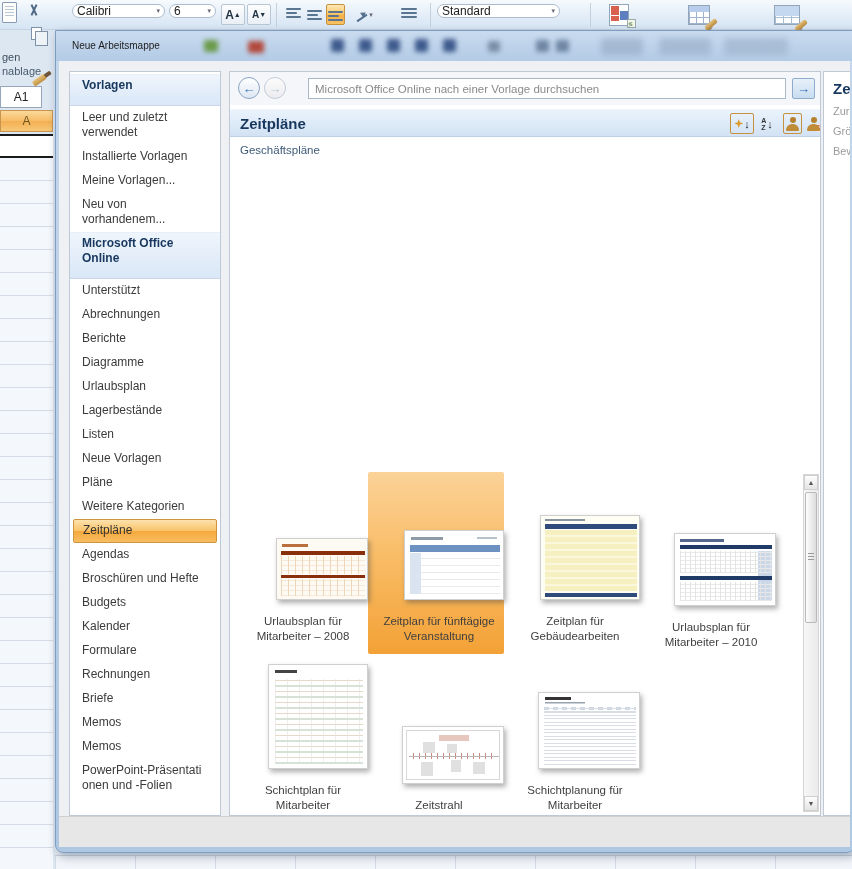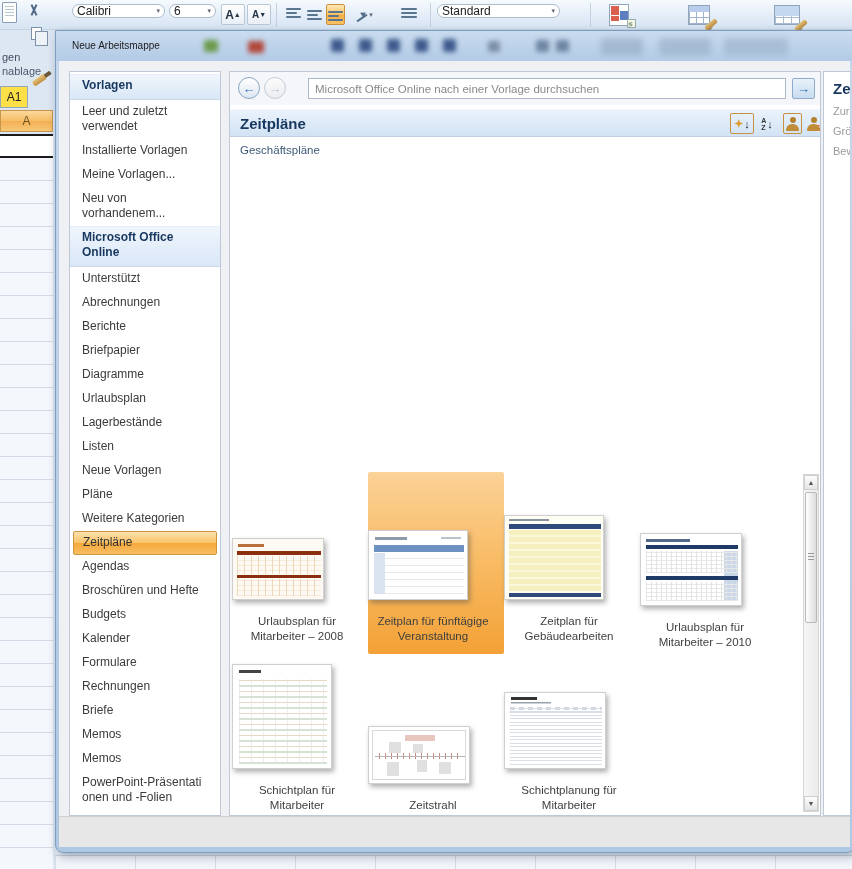--- a/index.html
+++ b/index.html
@@ -47,21 +47,21 @@
   .copy-pages::before { content:""; position:absolute; left:3px; top:3px; width:11px; height:13px;
     background:#eef3f8; border:1px solid #7d91a9; }
   .brush-small { left:32px; top:47px; width:15px; height:6px;
     background:linear-gradient(#e8c47e,#bf8f40); border-radius:2px; transform:rotate(-35deg); }
   .brush-small::before { content:""; position:absolute; right:-6px; top:1px; width:7px; height:4px;
     background:#6e563a; border-radius:1px; }
   .frag-label { color:#3f4f60; font-size:11px; }
 
   
   #left-strip { left:0; top:30px; width:55px; height:839px; background:#dde7f2; }
-  #name-box { position:absolute; left:0; top:56px; width:28px; height:22px; background:#fde047;
+  #name-box { position:absolute; left:0; top:56px; width:42px; height:22px; background:#ffffff;
     border:1px solid #96a7bc; font-size:12px; color:#222; display:flex; align-items:center;
     justify-content:center; }
   #col-header { position:absolute; left:0; top:80px; width:53px; height:22px;
     background:linear-gradient(#fbd99b,#f6bd66 50%,#f3b054 52%,#f7c877);
     border:1px solid #c89550; font-size:12px; color:#6e5420; display:flex;
     align-items:center; justify-content:center; }
   #cell-a1 { position:absolute; left:0; top:104px; width:53px; height:24px; background:#fff;
     border-top:2px solid #1a1a1a; border-bottom:2px solid #1a1a1a; }
   #row-grid { position:absolute; left:0; top:128px; width:53px; bottom:0;
     background:repeating-linear-gradient(180deg,#f4f7fb 0 22px,#d4dbe6 22px 23px); }
@@ -77,21 +77,21 @@
     background:linear-gradient(#c9dbef,#b3cbe6); border-radius:0; overflow:hidden; }
   #dialog-title { position:absolute; left:16px; top:0; line-height:30px; font-size:10px; color:#1c1c1c; }
   .blob { position:absolute; filter:blur(2.5px); border-radius:2px; }
   #dialog-body { position:absolute; left:3px; top:30px; width:791px; height:786px;
     background:#eef0f3; overflow:hidden; }
 
   
   #sidebar { position:absolute; left:10px; top:10px; width:152px; height:745px; background:#fff;
     border:1px solid #bfc9d6; overflow:hidden; padding-top:2px; font-size:12px; }
   .side-item { padding:4px 12px 5px; line-height:15px; color:#3b3b3b; cursor:default; }
-  .side-sec { padding:3px 12px 6px; line-height:15px; font-weight:bold; color:#17375e;
+  .side-sec { padding:3px 12px 12px; line-height:15px; font-weight:bold; color:#17375e;
     background:linear-gradient(#eff5fc,#d9e7f7); border-top:1px solid #e8eff8;
     border-bottom:1px solid #c9d7e8; }
   .side-sel { margin:0 3px; padding:3px 9px 4px; line-height:15px; color:#333;
     background:linear-gradient(#fce2ae,#f9c46a 48%,#f5a93d 52%,#f8bd62);
     border:1px solid #cd953d; border-radius:2px; }
   .brk { word-break:break-all; }
 
   
   #main { position:absolute; left:170px; top:10px; width:592px; height:745px; background:#fff;
     border:1px solid #bfc9d6; overflow:hidden; }
@@ -128,21 +128,21 @@
   .badge-red { position:absolute; right:-2px; bottom:-1px; width:8px; height:8px; border-radius:50%;
     background:#cc3b2f; border:1px solid #fff; }
   .badge-red::before { content:""; position:absolute; left:1px; top:2.5px; width:4px; height:1.5px;
     background:#fff; transform:rotate(-45deg); }
 
   #subcat-link { position:absolute; left:10px; top:72px; font-size:11.5px; color:#3e5a78; }
 
   
   #tpl-grid { position:absolute; left:2px; top:400px; width:570px; height:345px;
     display:grid; grid-template-columns:repeat(4,136px); grid-template-rows:182px 163px; }
-  .card { display:flex; flex-direction:column; align-items:flex-start; justify-content:flex-end;
+  .card { display:flex; flex-direction:column; align-items:flex-end; justify-content:flex-end;
     padding-bottom:10px; }
   .card.r2 { padding-bottom:4px; }
   .card.sel { background:linear-gradient(180deg,#fbd298 0%,#f9bd68 45%,#f3a136 100%);
     border-radius:2px; }
   .caption { font-size:11.5px; line-height:15px; color:#3f3f3f; text-align:center; width:130px;
     margin-top:14px; }
   .thumb { position:relative; background:#fff; border:1px solid #cfcfcf;
     box-shadow:2px 3px 5px rgba(80,80,80,.45); }
 
   .t1 { width:92px; height:62px; background:
@@ -352,21 +352,20 @@
     <div id="sidebar">
       <div class="side-sec">Vorlagen</div>
       <div class="side-item">Leer und zuletzt verwendet</div>
       <div class="side-item">Installierte Vorlagen</div>
       <div class="side-item">Meine Vorlagen...</div>
       <div class="side-item">Neu von vorhandenem...</div>
       <div class="side-sec">Microsoft Office Online</div>
       <div class="side-item">Unterstützt</div>
       <div class="side-item">Abrechnungen</div>
       <div class="side-item">Berichte</div>
-      <div class="side-item">Briefpapier</div>
       <div class="side-item">Diagramme</div>
       <div class="side-item">Urlaubsplan</div>
       <div class="side-item">Lagerbestände</div>
       <div class="side-item">Listen</div>
       <div class="side-item">Neue Vorlagen</div>
       <div class="side-item">Pläne</div>
       <div class="side-item">Weitere Kategorien</div>
       <div class="side-sel">Zeitpläne</div>
       <div class="side-item">Agendas</div>
       <div class="side-item">Broschüren und Hefte</div>

